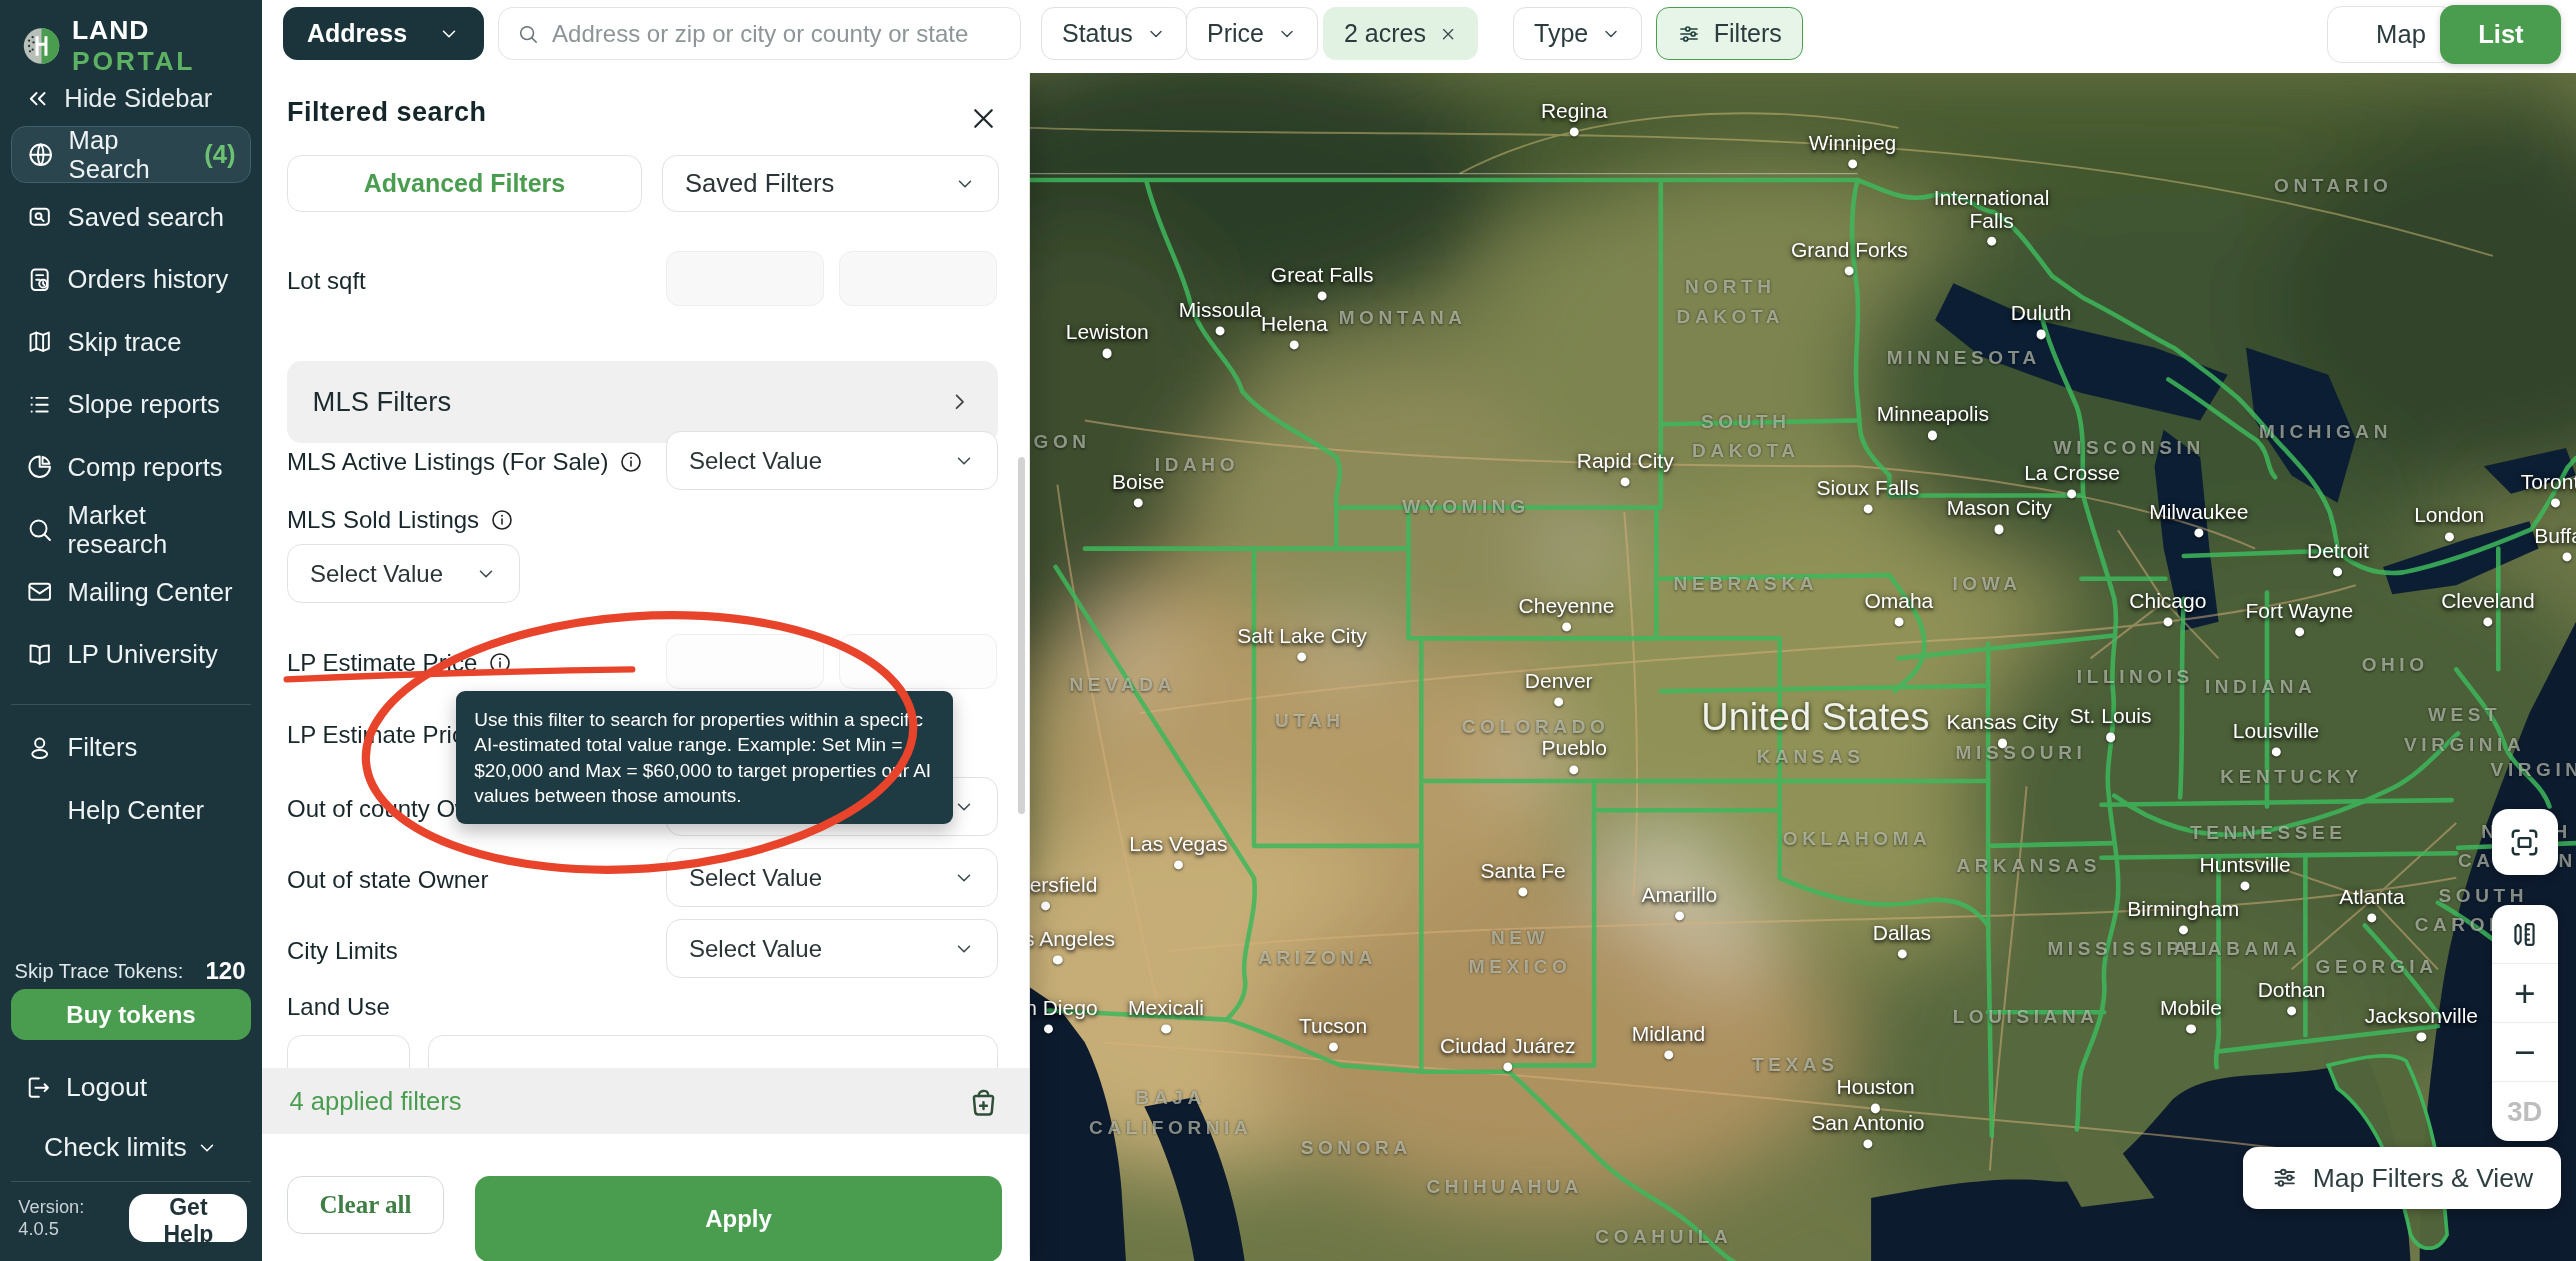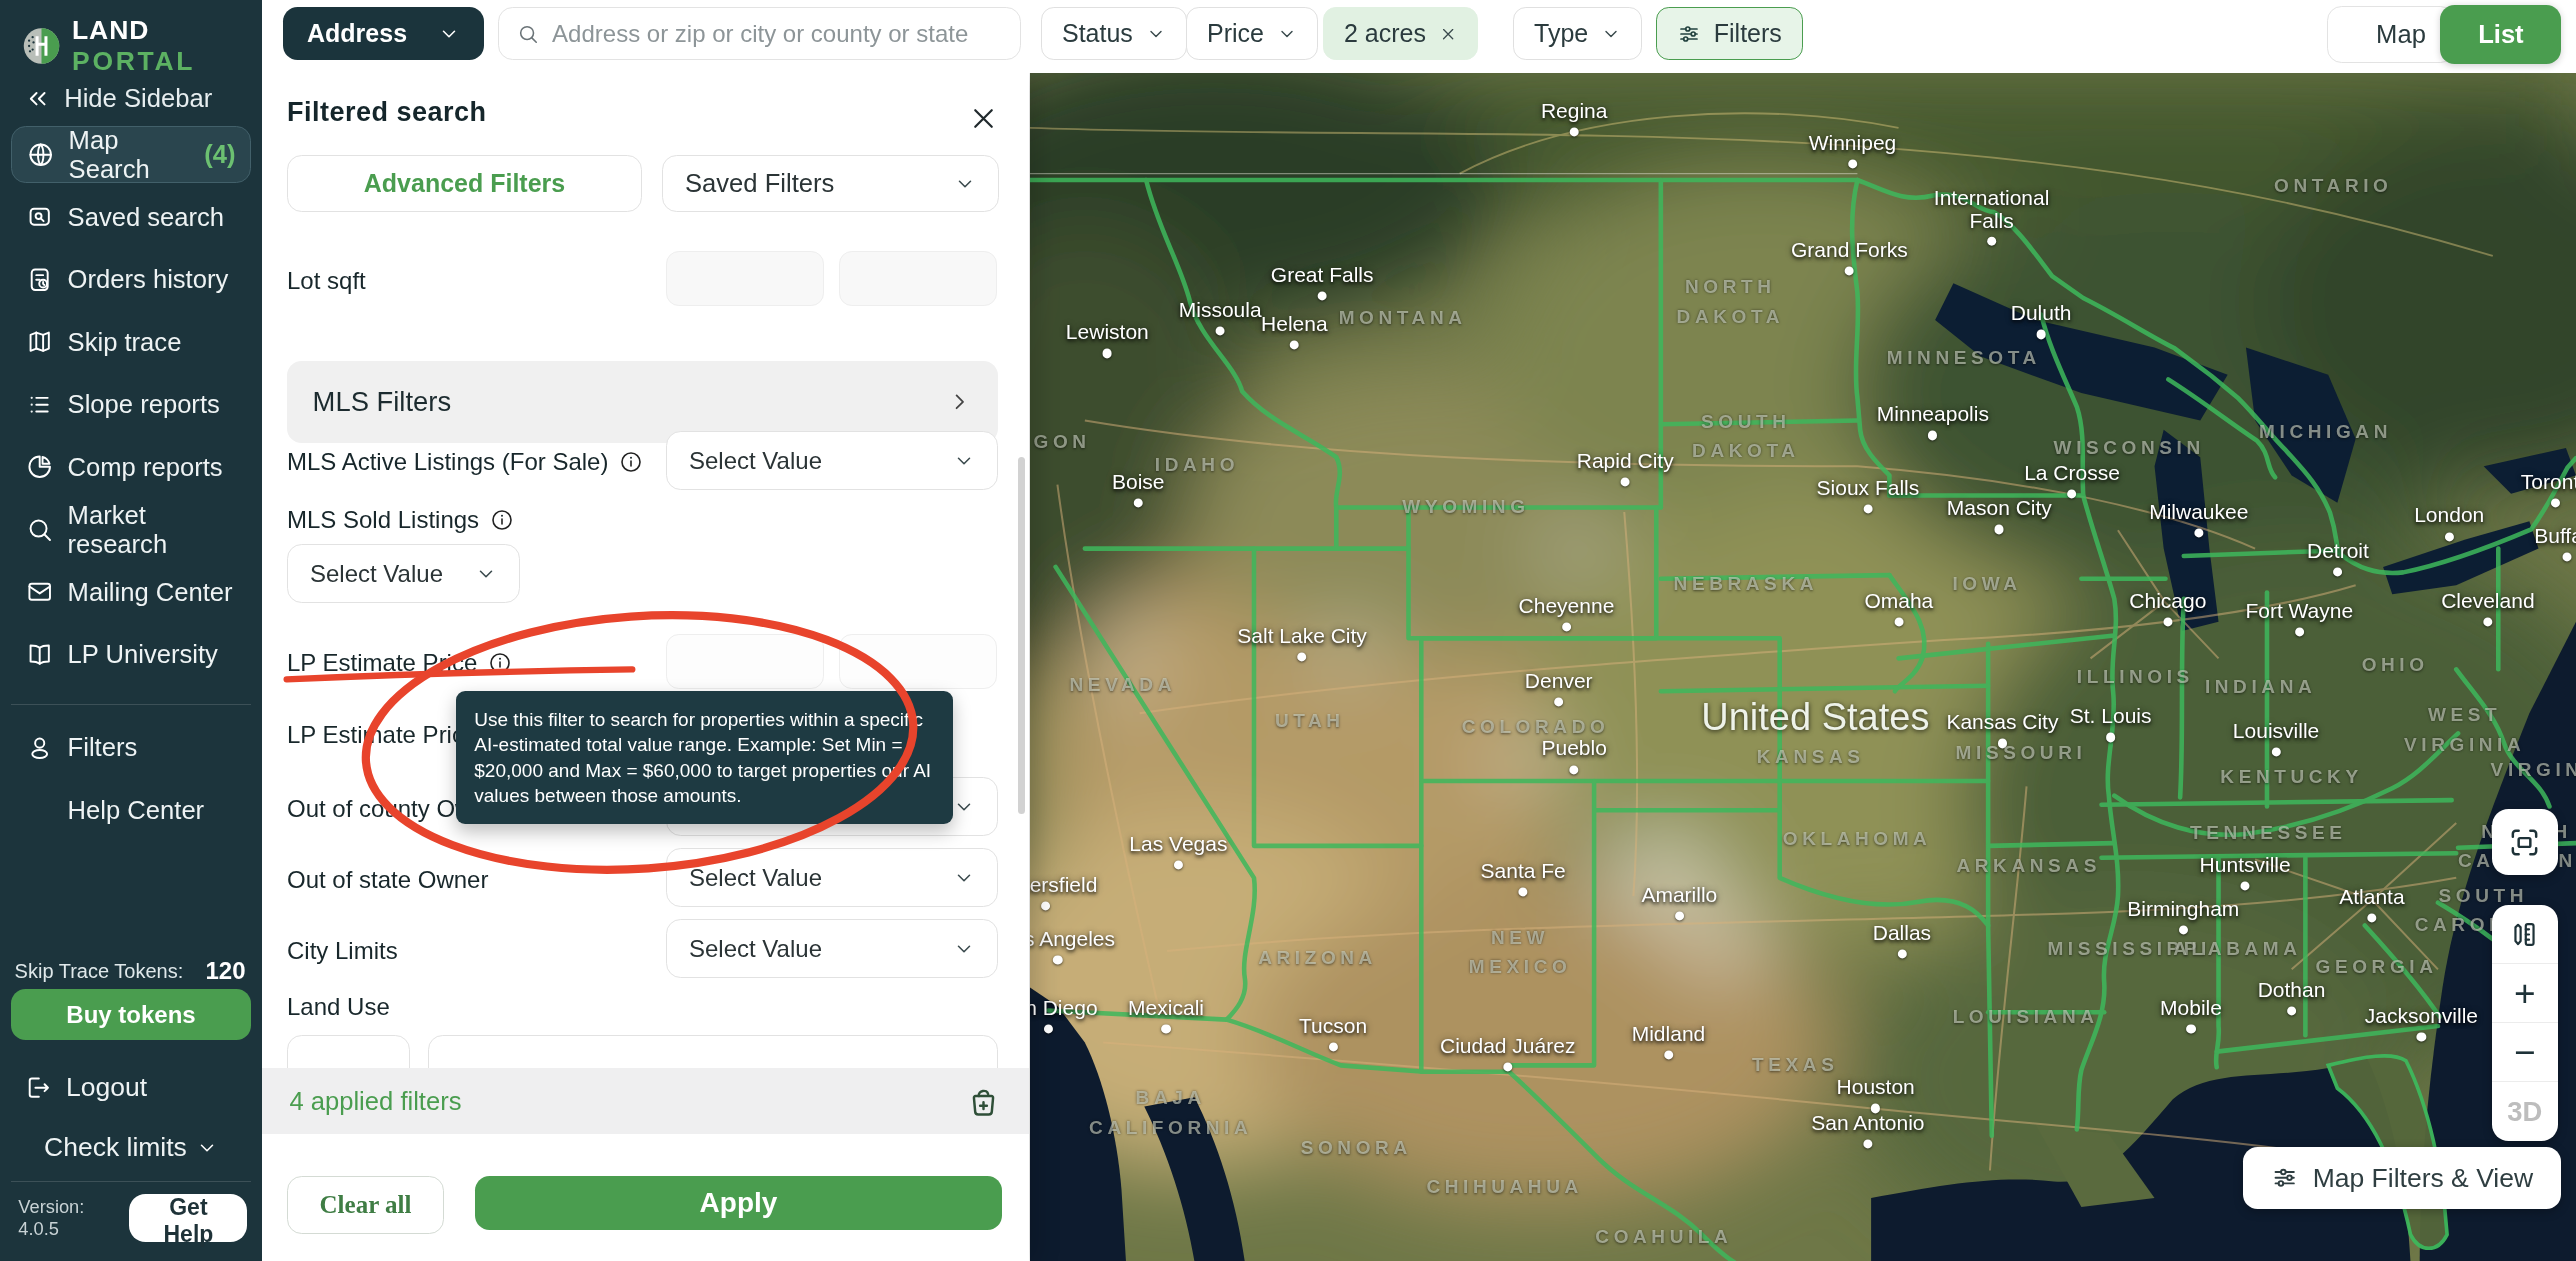--- a/index.html
+++ b/index.html
@@ -102,22 +102,22 @@
     border-radius:3.7px; }
   .p-footer-bar { position:absolute; left:0; top:995px; width:767px; height:66px; background:#efeff0;
     display:flex; align-items:center; justify-content:space-between; padding:0 27.4px; }
   .applied { color:#4a9d4f; font-size:25.6px; }
   .basket { width:37px; height:37px; stroke:#2f4f38; cursor:pointer; fill:none; stroke-width:1.6;
     stroke-linecap:round; stroke-linejoin:round; }
   .p-buttons { position:absolute; left:0; top:1061px; width:767px; height:128px; background:#fff; }
   .clear-btn { position:absolute; left:25px; top:42px; width:157px; height:58px; background:#fff;
     border:0.9px solid #d4dbd4; border-radius:14.6px; color:#3f7d44; font-size:25px; font-weight:600;
     cursor:pointer; font-family:Liberation Serif, serif; }
-  .apply-btn { position:absolute; left:213px; top:42px; width:527px; height:54px; background:#4a9d4f;
-    border:none; border-radius:14.6px; color:#fff; font-size:28px; font-weight:700; cursor:pointer;
+  .apply-btn { position:absolute; left:213px; top:42px; width:527px; height:86px; background:#4a9d4f;
+    border:none; border-radius:14.6px; color:#fff; font-size:24px; font-weight:700; cursor:pointer;
     font-family:inherit; }
 
   
   .map { position:absolute; left:1030px; top:73px; width:1546px; height:1189px; overflow:hidden;
     background:#6e7747; }
   .map-svg { position:absolute; inset:0; width:100%; height:100%; }
   .map-labels { position:absolute; inset:0; }
   .city { position:absolute; transform:translate(-50%,-50%); display:flex; flex-direction:column;
     align-items:center; gap:4.6px; pointer-events:none; }
   .clbl { color:#fff; font-size:21px; font-weight:500; white-space:pre-line; text-align:center;

